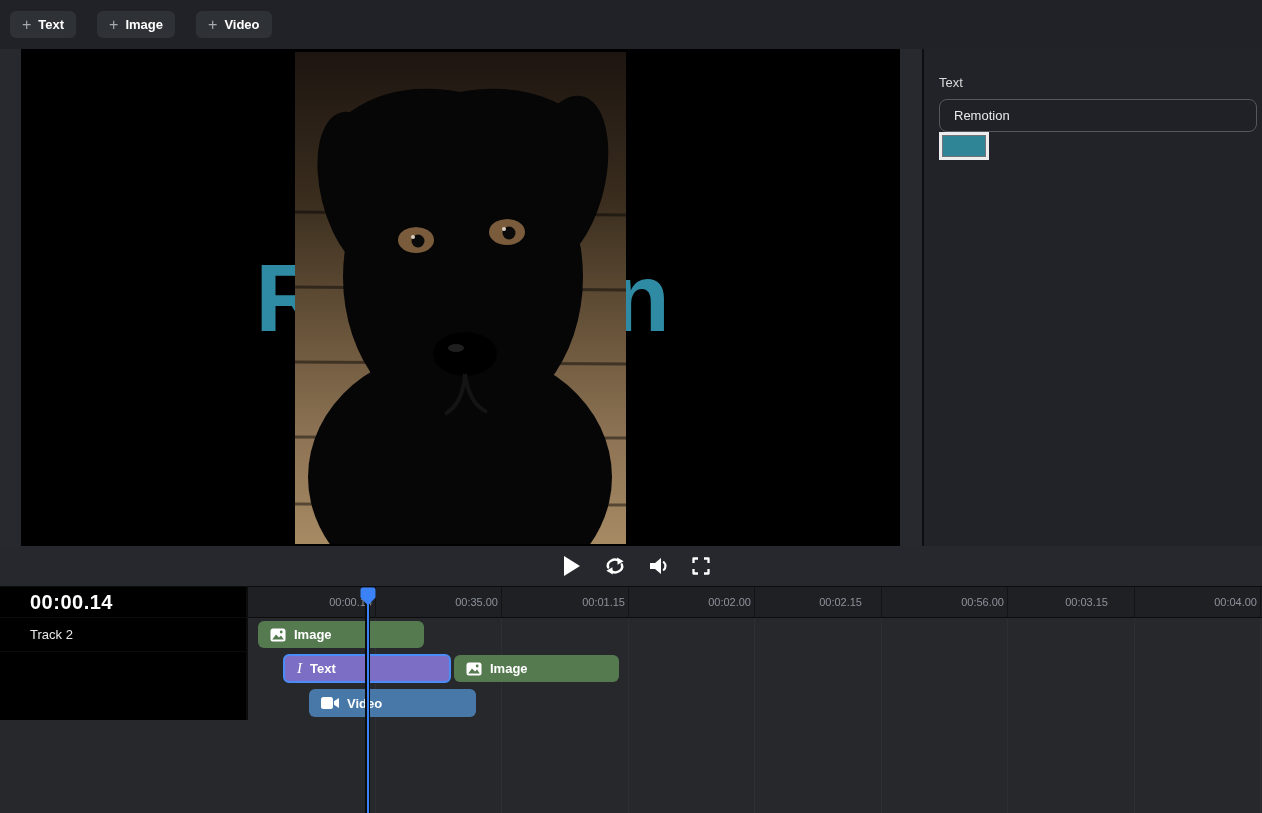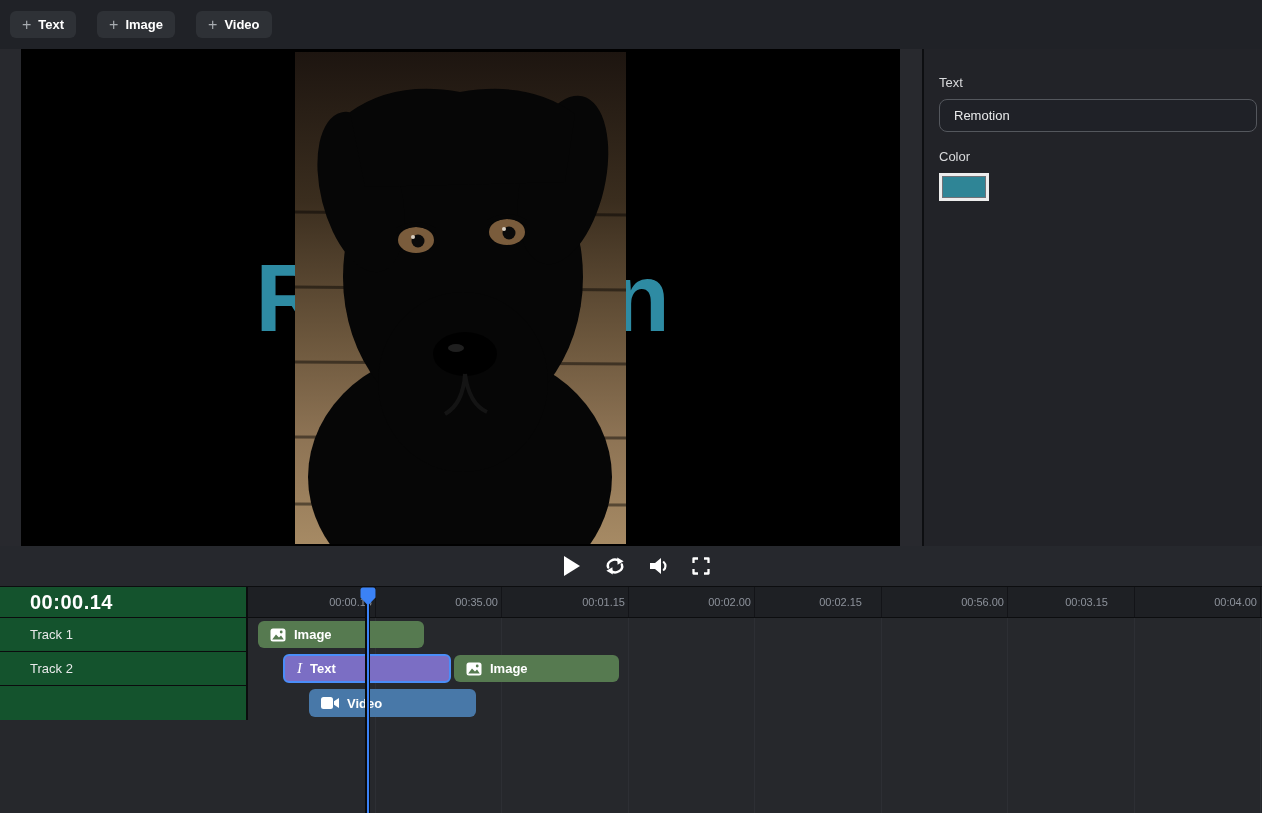--- a/index.html
+++ b/index.html
@@ -29,21 +29,21 @@
   .ctl { width:24px; height:24px; display:flex; align-items:center; justify-content:center; cursor:pointer; background:none; border:none; }
 
   
   .timeline { position:relative; height:227px; background:#26282c; border-top:1px solid #0c0d0f; }
   .tl-right { position:absolute; left:248px; top:0; right:0; bottom:0; }
   .ruler { position:absolute; left:0; right:0; top:0; height:31px; background:#1e2024; border-bottom:1px solid #0c0d0f; }
   .ruler-label { position:absolute; top:0; width:80px; height:30px; line-height:30px; text-align:right; font-size:11px; color:#8d929b; }
   .ruler-line { position:absolute; top:0; height:30px; width:1px; background:#131418; }
   .grid-line { position:absolute; top:31px; bottom:0; width:1px; background:#2d2f34; }
 
-  .left-panel { position:absolute; left:0; top:0; width:248px; height:133px; background:#14532d; border-right:2px solid #0b0c0e; z-index:3; }
+  .left-panel { position:absolute; left:0; top:0; width:248px; height:133px; background:#000000; border-right:2px solid #0b0c0e; z-index:3; }
   .timecode-row { height:31px; border-bottom:1px solid #0b0c0e; display:flex; align-items:center; }
   .timecode { color:#fff; font-size:20px; font-weight:700; padding-left:30px; letter-spacing:.5px; }
   .track-row { height:34px; border-bottom:1px solid #0b0c0e; display:flex; align-items:center; }
   .track-label { color:#e8e9ea; font-size:13px; padding-left:30px; }
 
   .clip { position:absolute; display:flex; align-items:center; gap:8px; padding:0 12px; border-radius:6px; color:#fff; font-size:13px; font-weight:600; z-index:2; cursor:pointer; }
   .clip-image1 { left:10px;  top:34px;  width:166px; height:27px; background:#567a50; }
   .clip-text   { left:35px;  top:67px;  width:168px; height:29px; background:#7b6ec4; border:2px solid #4a8df8; }
   .clip-image2 { left:206px; top:68px;  width:165px; height:27px; background:#567a50; }
   .clip-video  { left:61px;  top:102px; width:167px; height:28px; background:#4878a8; }
@@ -120,21 +120,20 @@
           <ellipse cx="161" cy="296" rx="8" ry="4" fill="#1f1f1f"></ellipse>
           <path d="M170,322 Q168,352 150,362 M170,322 Q174,352 192,360" stroke="#141414" stroke-width="4" fill="none"></path>
         </svg>
       </div>
     </div>
   </div>
 
   <div class="inspector">
     <div class="insp-label">Text</div>
     <input class="insp-input" type="text" value="Remotion" style="">
-    <div class="insp-label insp-color-label">Color</div>
     <div class="swatch" style="background:#2f8596;"></div>
   </div>
 </div>
 
 <div class="controls">
   <button class="ctl" title="">
     <svg width="17" height="20" viewBox="0 0 17 20">
         <polygon points="1,0 17,10 1,20" fill="#fff"></polygon>
       </svg>
   </button>
@@ -233,19 +232,16 @@
         <path d="M3,0.5 h10 a2.5,2.5 0 0 1 2.5,2.5 v7.5 L8,18.5 L0.5,10.5 V3 a2.5,2.5 0 0 1 2.5,-2.5 Z" fill="#3b82f6"></path>
       </svg>
     </div>
   </div>
 
   <div class="left-panel">
     <div class="timecode-row">
       <span class="timecode">00:00.14</span>
     </div>
     <div class="track-row">
-      <span class="track-label">Track 1</span>
-    </div>
-    <div class="track-row">
       <span class="track-label">Track 2</span>
     </div>
   </div>
 </div>
 
 </body></html>

